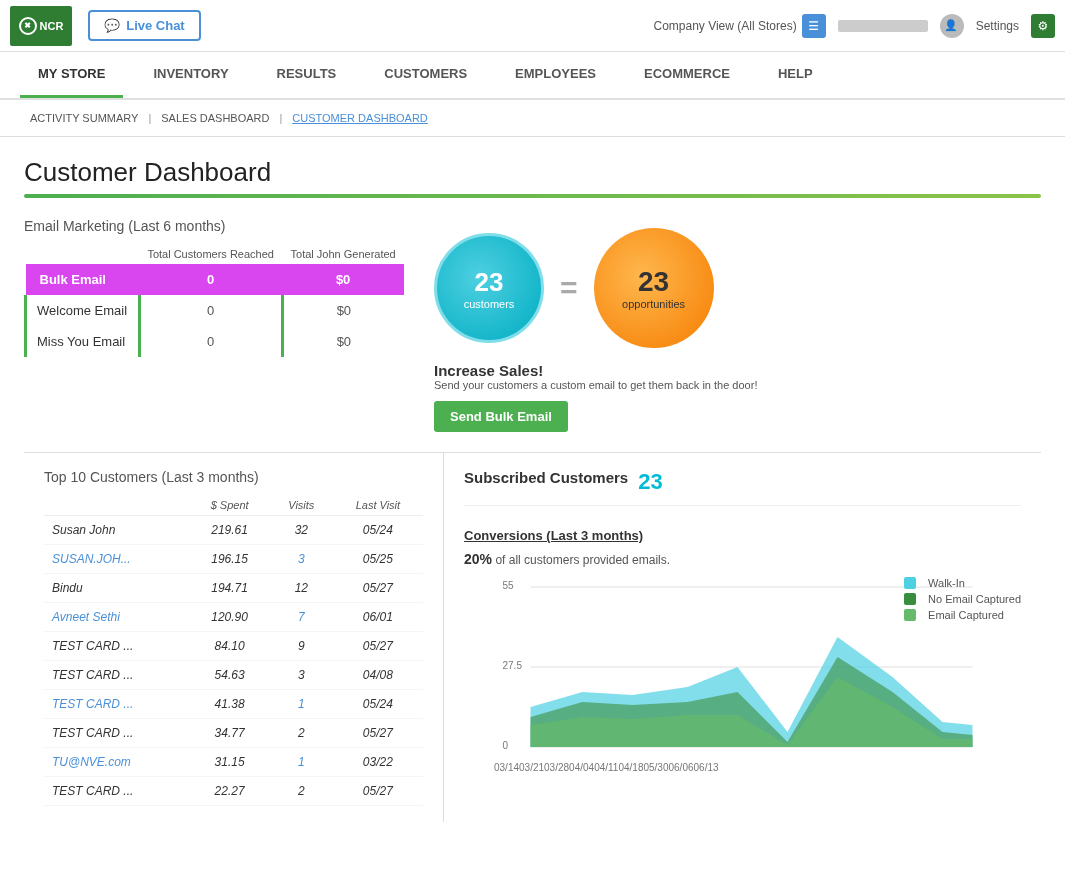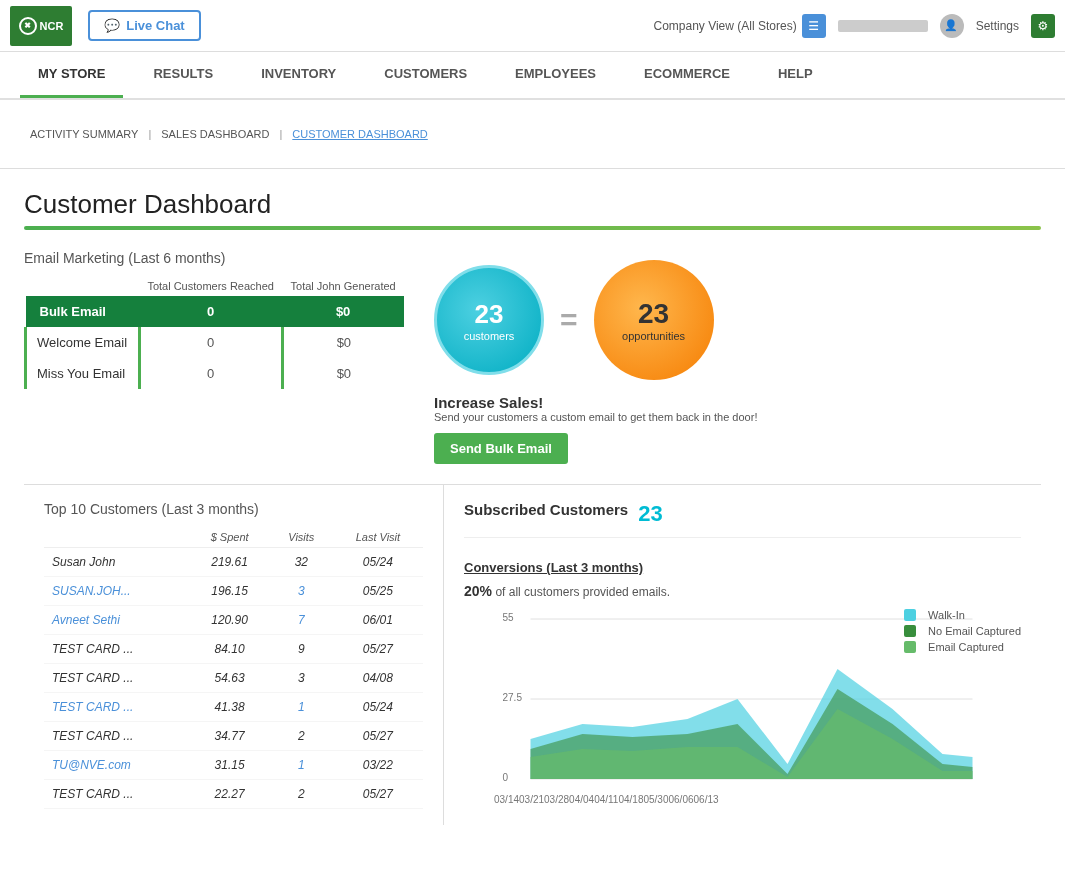--- a/index.html
+++ b/index.html
@@ -16,41 +16,41 @@
     .icon-box-green { background: #2e7d32; }
     .user-avatar { width: 24px; height: 24px; background: #bbb; border-radius: 50%; display: flex; align-items: center; justify-content: center; color: #fff; font-size: 11px; }
     .username-blur { background: #ccc; width: 90px; height: 12px; border-radius: 2px; }
 
     
     .main-nav { background: #fff; border-bottom: 2px solid #e0e0e0; display: flex; align-items: center; padding: 0 20px; gap: 12px; }
     .nav-item { padding: 14px 18px; font-size: 13px; font-weight: bold; color: #555; cursor: pointer; text-decoration: none; border-bottom: 3px solid transparent; }
     .nav-item.active { color: #333; border-bottom: 3px solid #4caf50; }
 
     
-    .sub-nav { background: #fff; border-bottom: 1px solid #ddd; display: flex; align-items: center; padding: 24px 20px; gap: 0; }
+    .sub-nav { background: #fff; border-bottom: 1px solid #ddd; display: flex; align-items: center; padding: 8px 20px; gap: 0; }
     .sub-nav-item { padding: 4px 10px; font-size: 11px; color: #555; cursor: pointer; }
     .sub-nav-item.active { color: #4a90d9; text-decoration: underline; }
     .sub-nav-sep { color: #999; font-size: 11px; }
 
     
     .page-content { background: #fff; padding: 20px 24px; min-height: 780px; }
     .page-title { font-size: 26px; font-weight: normal; color: #222; margin-bottom: 6px; }
     .green-divider { height: 4px; background: linear-gradient(to right, #4caf50, #8bc34a); margin-bottom: 20px; border-radius: 2px; }
 
     
     .section-title { font-size: 14px; font-weight: bold; color: #333; margin-bottom: 10px; }
     .section-title span { font-weight: normal; color: #555; }
 
     .email-marketing-row { display: flex; gap: 30px; }
     .email-table-area { flex: 0 0 380px; }
     .email-table { width: 100%; border-collapse: collapse; }
     .email-table th { font-size: 11px; color: #555; text-align: center; padding: 4px 8px; font-weight: normal; }
     .email-table td { padding: 8px 10px; font-size: 13px; text-align: center; }
     .email-table .label-col { text-align: left; }
-    .bulk-row td { background: #15803d; color: #fff; font-weight: bold; }
+    .bulk-row td { background: #d946ef; color: #fff; font-weight: bold; }
     .bulk-row td:last-child { position: relative; }
     .sub-row td { background: #fff; border-left: 3px solid #4caf50; color: #555; }
     .sub-row:first-of-type td { border-top: 1px solid #eee; }
     .sub-row td.label-col { color: #333; }
 
     
     .circles-area { flex: 1; display: flex; flex-direction: column; align-items: flex-start; padding-top: 10px; }
     .circles-row { display: flex; align-items: center; gap: 16px; margin-bottom: 14px; }
     .circle-cyan { width: 110px; height: 110px; border-radius: 50%; background: radial-gradient(circle at 40% 40%, #4dd0e1, #00acc1); display: flex; flex-direction: column; align-items: center; justify-content: center; color: #fff; font-size: 11px; border: 3px solid #80deea; }
     .circle-cyan .num { font-size: 26px; font-weight: bold; }
@@ -109,22 +109,22 @@
     </div>
     <div class="username-blur"></div>
     <div class="user-avatar">👤</div>
     <span style="cursor:pointer;color:#555;">Settings</span>
     <div class="icon-box icon-box-green" style="cursor:pointer;">⚙</div>
   </div>
 </div>
 
 <div class="main-nav">
   <a class="nav-item active">MY STORE</a>
+  <a class="nav-item">INVENTORY</a>
   <a class="nav-item">RESULTS</a>
-  <a class="nav-item">INVENTORY</a>
   <a class="nav-item">CUSTOMERS</a>
   <a class="nav-item">EMPLOYEES</a>
   <a class="nav-item">ECOMMERCE</a>
   <a class="nav-item">HELP</a>
 </div>
 
 <div class="sub-nav">
   <span class="sub-nav-item">ACTIVITY SUMMARY</span>
   <span class="sub-nav-sep">|</span>
   <span class="sub-nav-item">SALES DASHBOARD</span>
@@ -207,20 +207,26 @@
       <td class="left plain">Susan John</td>
       <td>219.61</td>
       <td>32</td>
       <td>05/24</td>
     </tr>
             <tr>
       <td class="left">SUSAN.JOH...</td>
       <td>196.15</td>
       <td style="color:#4a90d9;">3</td>
       <td>05/25</td>
+    </tr>
+            <tr>
+      <td class="left plain">Bindu</td>
+      <td>194.71</td>
+      <td>12</td>
+      <td>05/27</td>
     </tr>
             <tr>
       <td class="left">Avneet Sethi</td>
       <td>120.90</td>
       <td style="color:#4a90d9;">7</td>
       <td>06/01</td>
     </tr>
             <tr>
       <td class="left plain">TEST CARD ...</td>
       <td>84.10</td>

